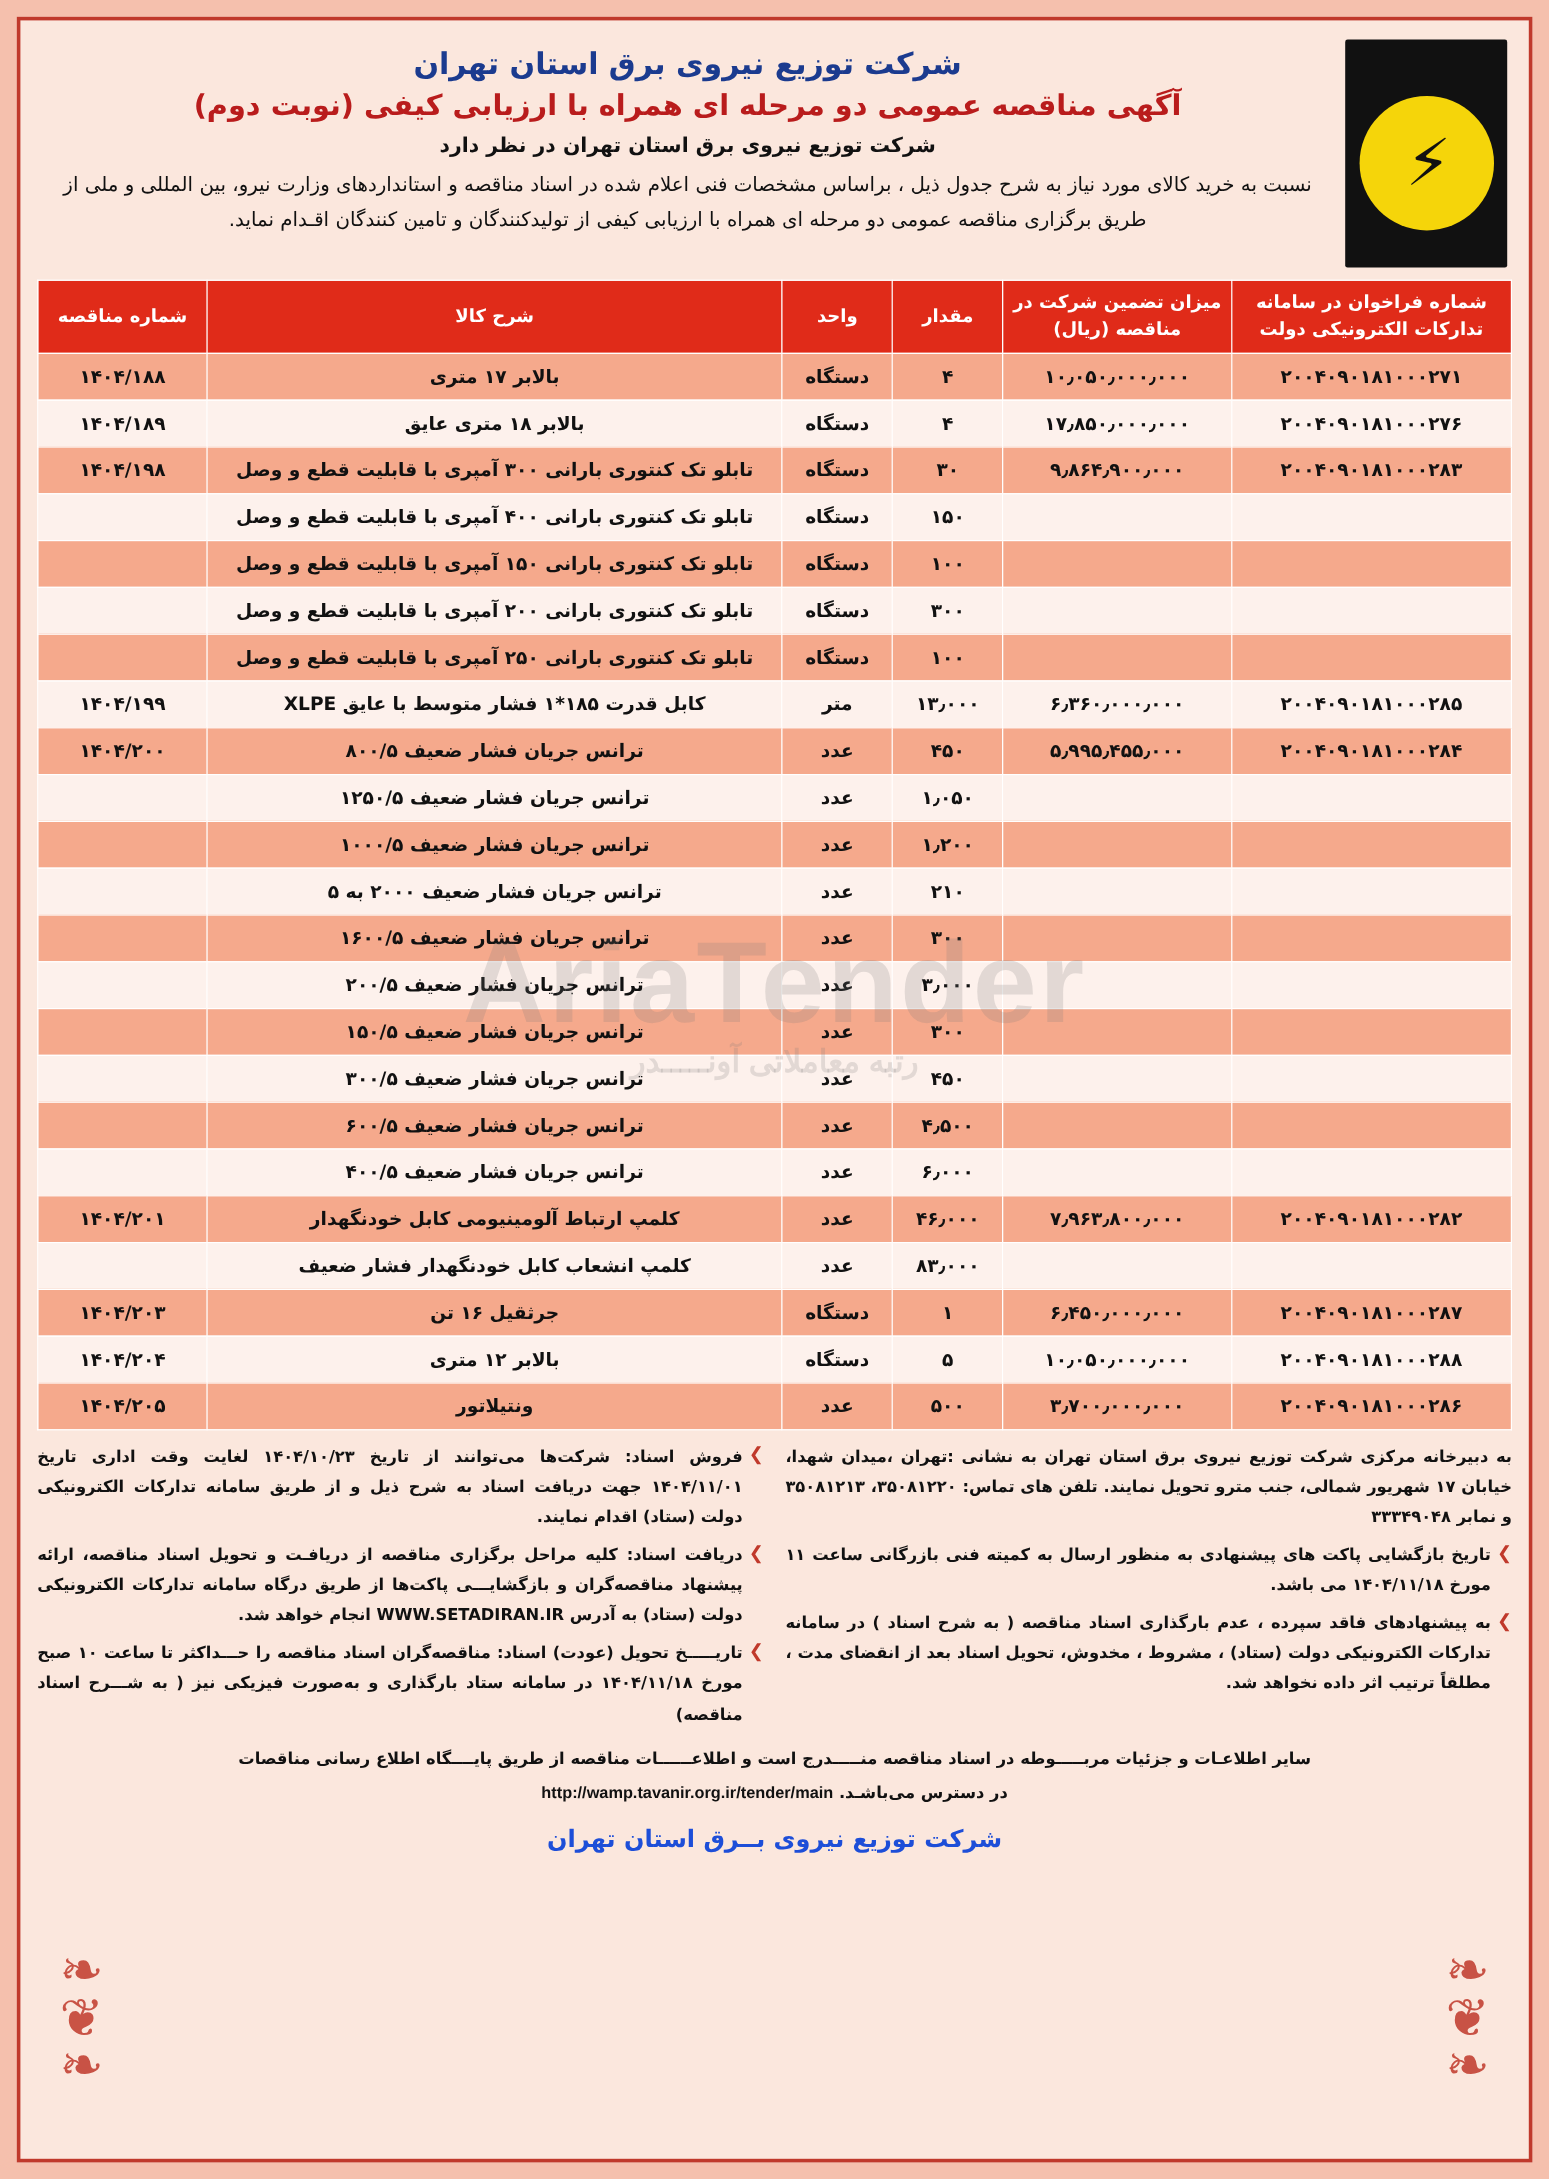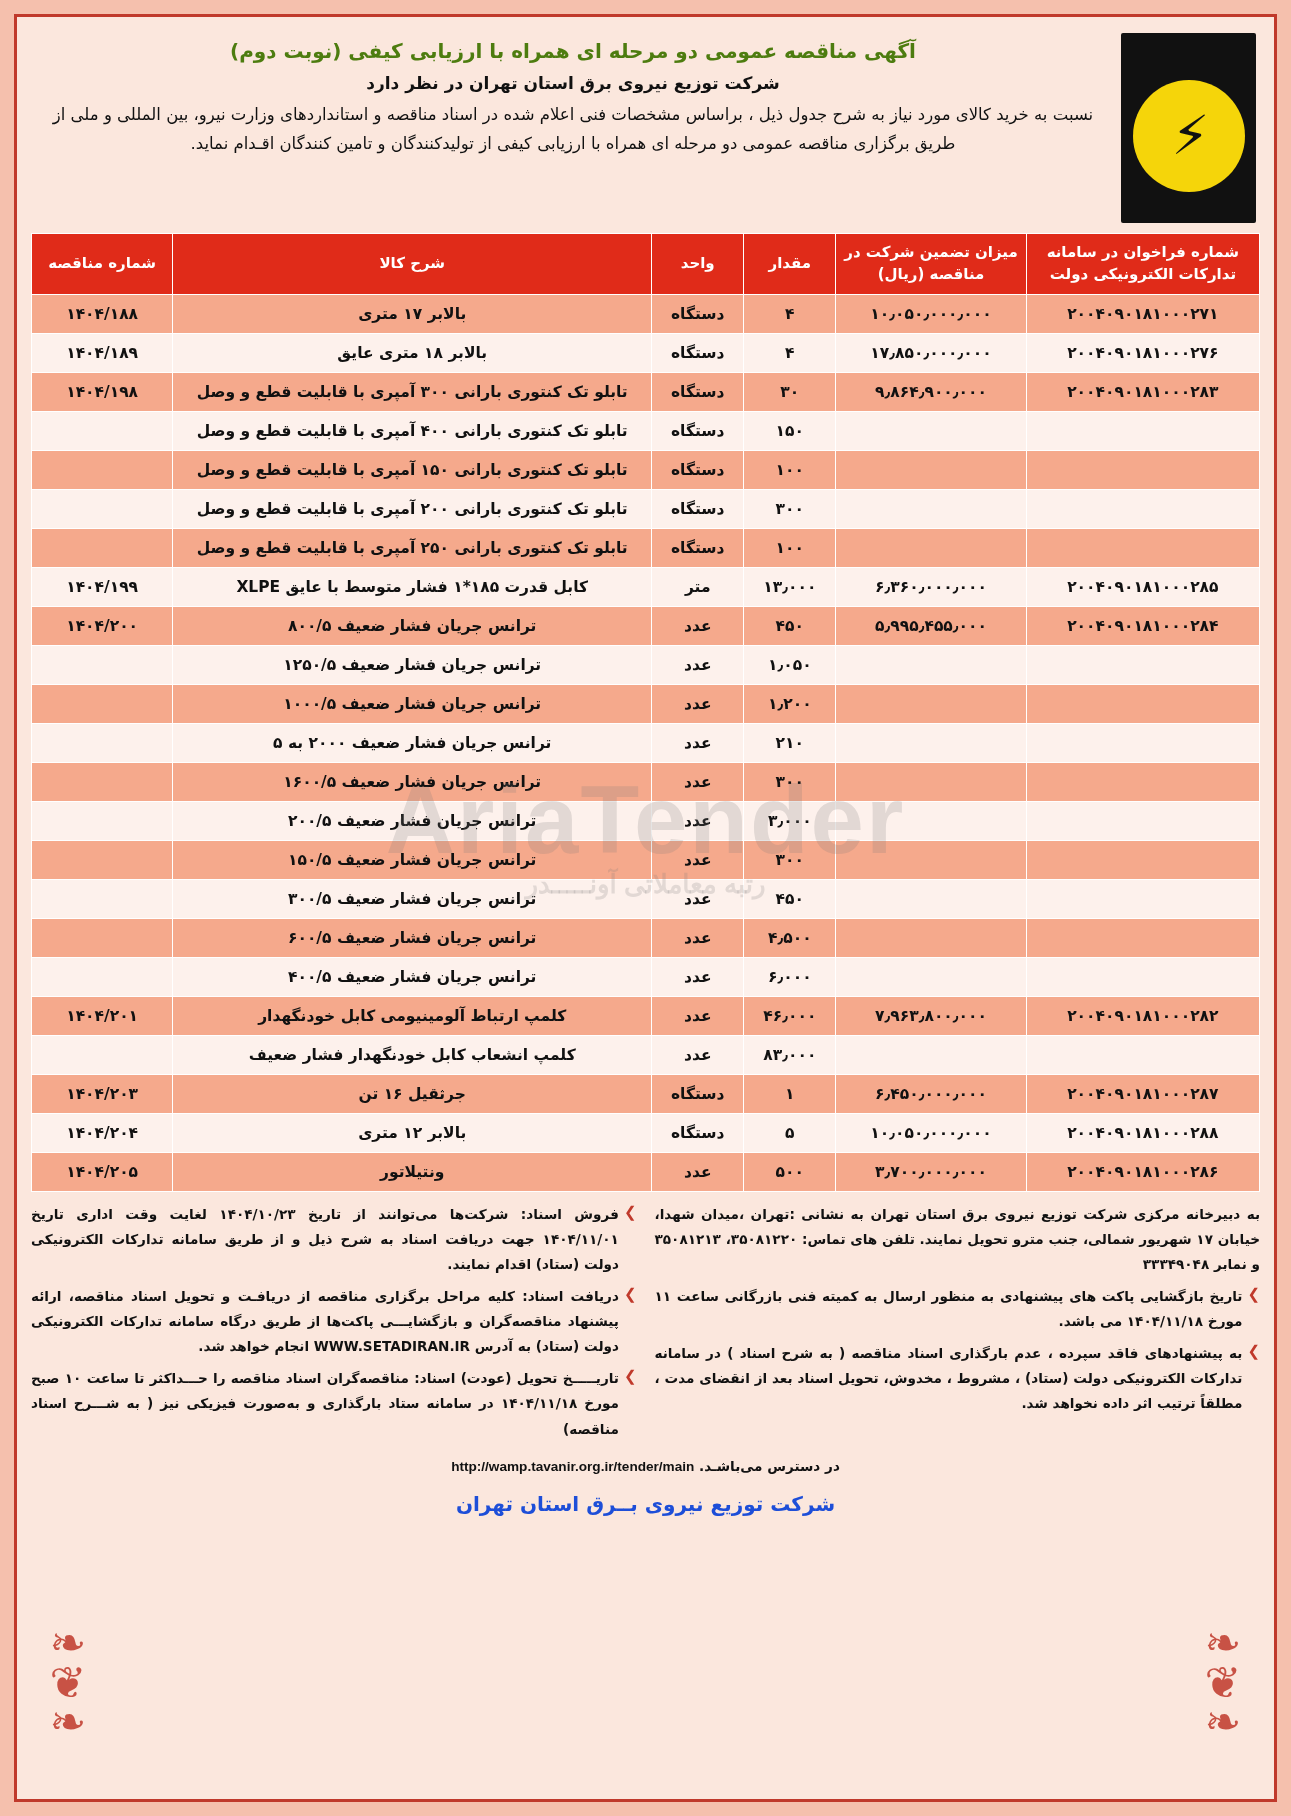--- a/index.html
+++ b/index.html
@@ -61,22 +61,22 @@
     padding-top:6px;
   }
   .h-line1{
     color:#1b3b8f;
     font-size:25px;
     font-weight:bold;
     letter-spacing:1px;
     margin-bottom:6px;
   }
   .h-line2{
-    color:#4d7c0f;
-    font-size:20px;
+    color:#b91c1c;
+    font-size:24px;
     font-weight:bold;
     margin-bottom:10px;
   }
   .h-line3{
     color:#111;
     font-size:17px;
     font-weight:bold;
     margin-bottom:8px;
   }
   .h-para{
@@ -211,20 +211,21 @@
       <div class="flourish">❧<br>❦<br>❧</div>
     </div>
 
     <div class="header">
       <div class="logo-box">
         <div class="logo-circle">
           <span class="logo-mark">⚡</span>
         </div>
       </div>
       <div class="head-text">
+        <div class="h-line1">شرکت توزیع نیروی برق استان تهران</div>
         <div class="h-line2">آگهی مناقصه عمومی دو مرحله ای همراه با ارزیابی کیفی (نوبت دوم)</div>
         <div class="h-line3">شرکت توزیع نیروی برق استان تهران در نظر دارد</div>
         <div class="h-para">نسبت به خرید کالای مورد نیاز به شرح جدول ذیل ، براساس مشخصات فنی اعلام شده در اسناد مناقصه و استانداردهای وزارت نیرو، بین المللی و ملی از طریق برگزاری مناقصه عمومی دو مرحله ای همراه با ارزیابی کیفی از تولیدکنندگان و تامین کنندگان اقـدام نماید.</div>
       </div>
     </div>
 
     <table class="main">
       <colgroup>
         <col class="c-call">
           <col class="c-guar">
@@ -461,20 +462,21 @@
             <span class="tx">دریافت اسناد: کلیه مراحل برگزاری مناقصه از دریافـت و تحویل اسناد مناقصه، ارائه پیشنهاد مناقصه‌گران و بازگشایـــی پاکت‌ها از طریق درگاه سامانه تدارکات الکترونیکی دولت (ستاد) به آدرس WWW.SETADIRAN.IR انجام خواهد شد.</span>
           </div>
           <div class="bullet">
             <span class="ar">❯</span>
             <span class="tx">تاریـــــخ تحویل (عودت) اسناد: مناقصه‌گران اسناد مناقصه را حـــداکثر تا ساعت ۱۰ صبح مورخ ۱۴۰۴/۱۱/۱۸ در سامانه ستاد بارگذاری و به‌صورت فیزیکی نیز ( به شـــرح اسناد مناقصه)</span>
           </div>
         </div>
       </div>
 
       <div class="foot-note">
+        <div>سایر اطلاعـات و جزئیات مربـــــوطه در اسناد مناقصه منـــــدرج است و اطلاعــــــات مناقصه از طریق پایــــگاه اطلاع رسانی مناقصات</div>
         <div>
           <span>در دسترس می‌باشـد.</span>
           <span class="url">http://wamp.tavanir.org.ir/tender/main</span>
         </div>
       </div>
 
       <div class="sign">شرکت توزیع نیروی بــرق استان تهران</div>
     </div>
 
   </div>

